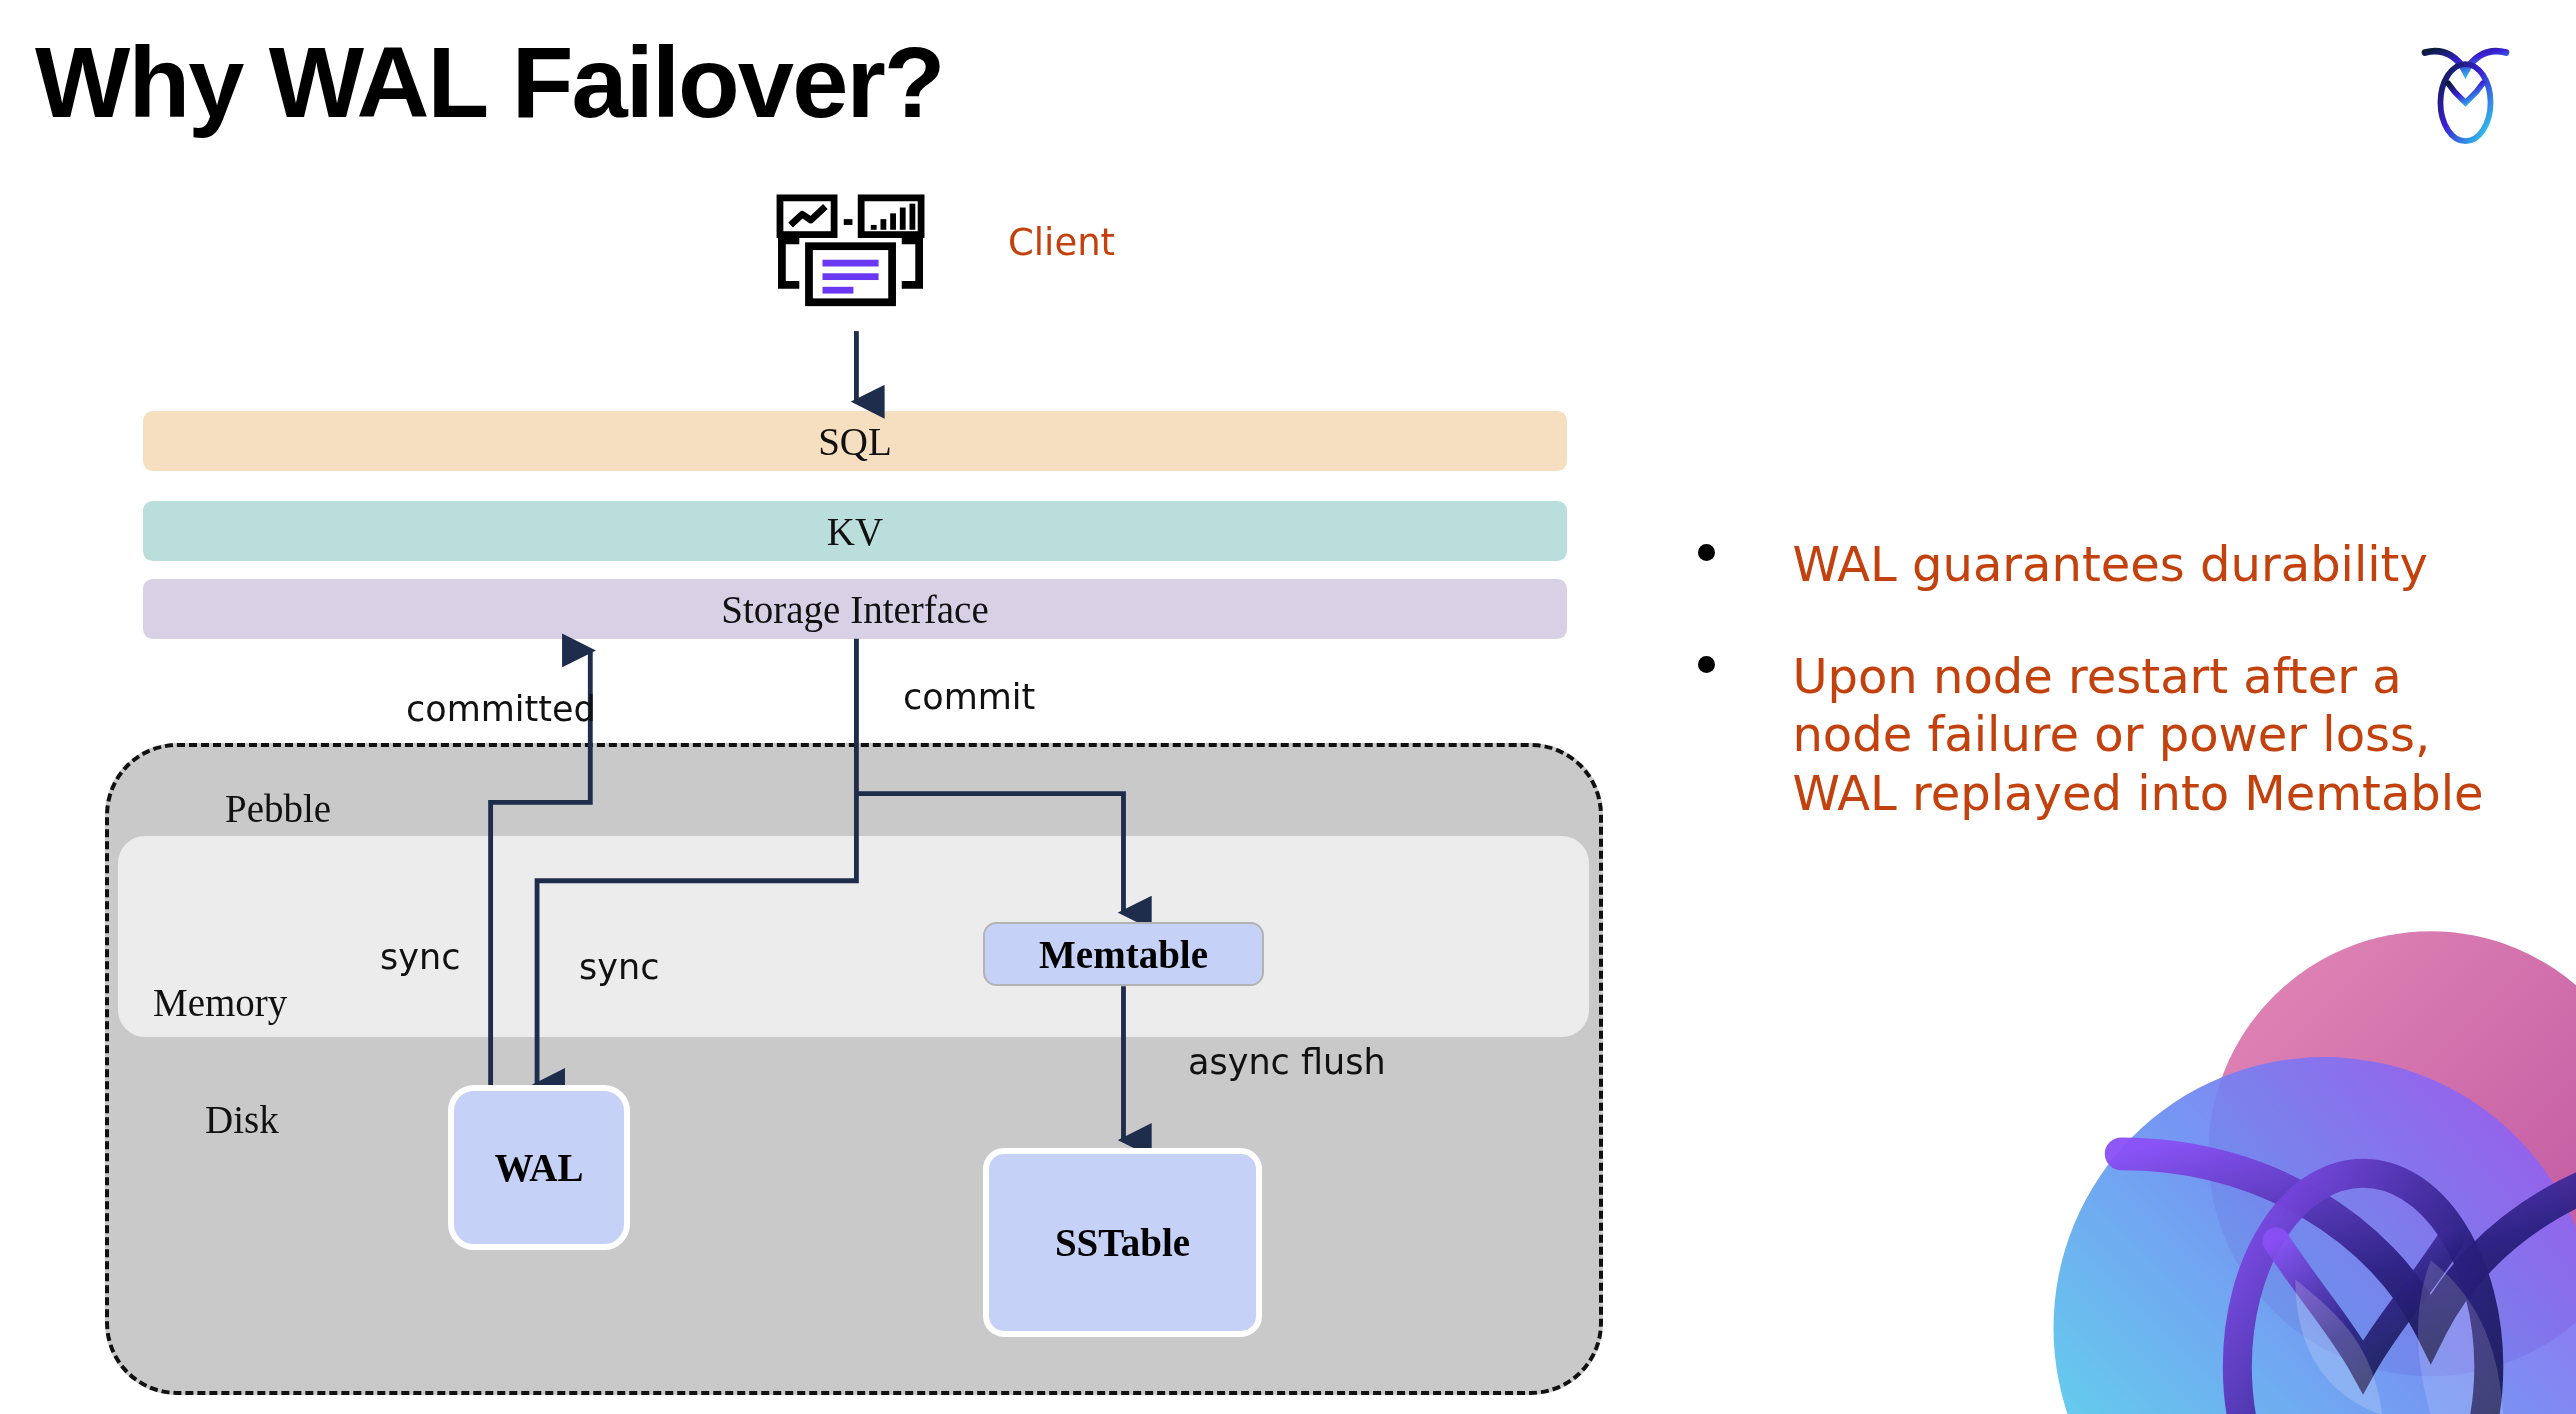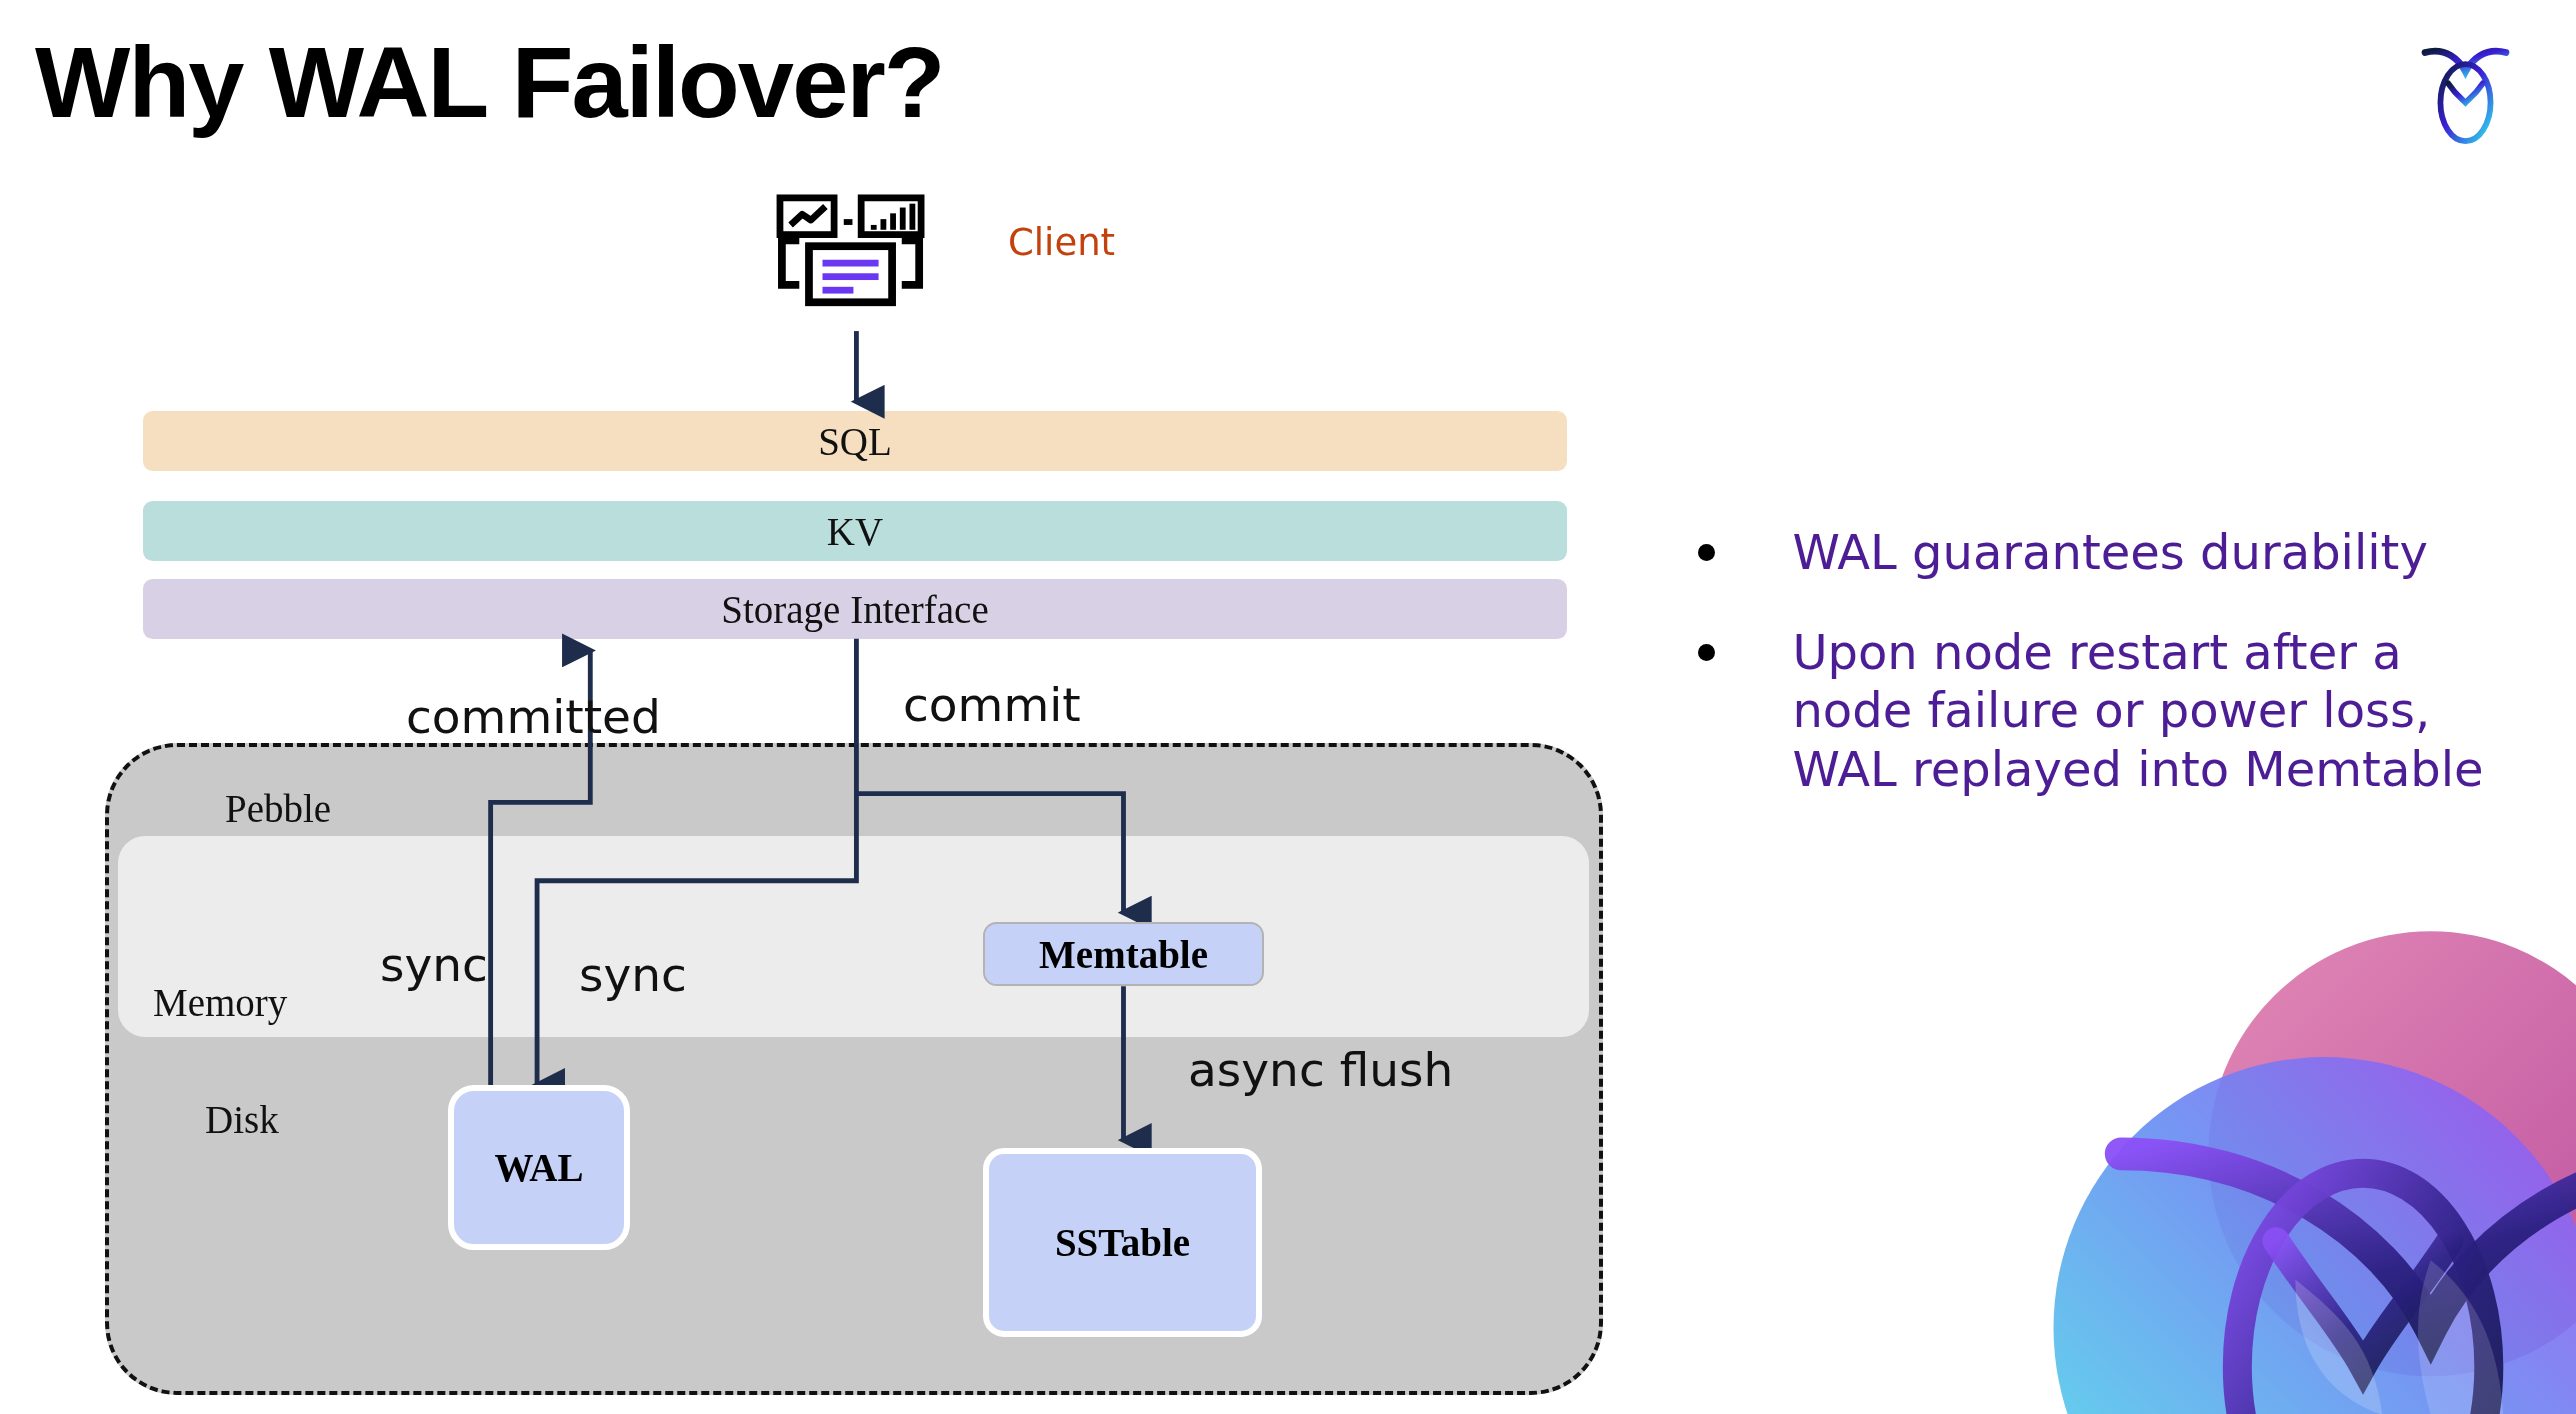--- a/index.html
+++ b/index.html
@@ -159,21 +159,21 @@
     left: 983px; top: 1148px;
     width: 279px; height: 189px;
     border: 6.8px solid #ffffff;
     border-radius: 21px;
   }
 
   
   .edge-label {
     position: absolute;
     font-family: "DejaVu Sans", sans-serif;
-    font-size: 47px;
+    font-size: 35px;
     color: #111111;
     white-space: nowrap;
   }
   #lbl-committed { left: 406px; top: 689px; }
   #lbl-commit    { left: 903px; top: 677px; }
   #lbl-sync-1    { left: 380px; top: 937px; }
   #lbl-sync-2    { left: 579px; top: 947px; }
   #lbl-async     { left: 1188px; top: 1042px; }
 
   
@@ -202,21 +202,22 @@
     height: 17.4px;
     border-radius: 50%;
     background: #000000;
     margin-top: 21px;
     margin-right: 77px;
   }
   .bullet-text {
     font-family: "DejaVu Sans", sans-serif;
     font-size: 48px;
     line-height: 1.22;
-    color: #4c1d95;
+    color: #c2410c;
+    margin-top: 12px;
   }
 </style>
 </head>
 <body>
 
 <div id="slide">
 
   <div id="slide-title">Why WAL Failover?</div>
 
   <div id="brand-logo">

